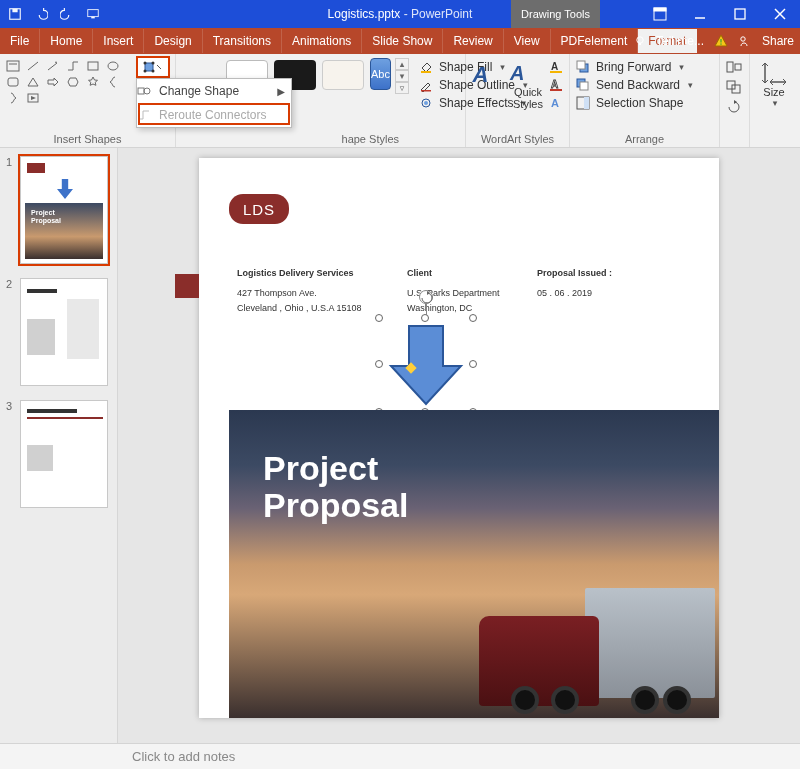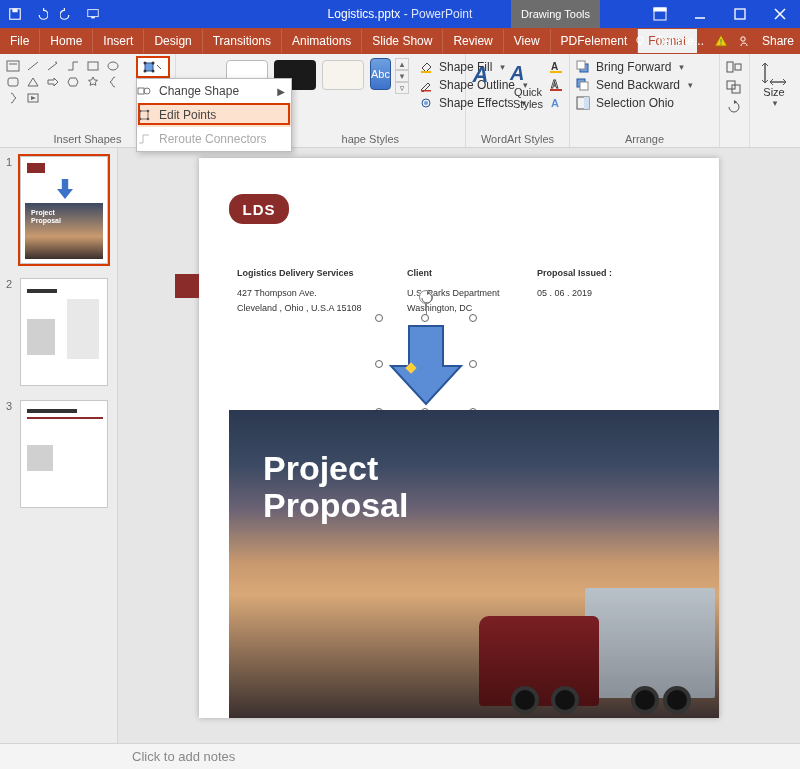--- a/index.html
+++ b/index.html
@@ -42,21 +42,21 @@
   .dd-highlight { position:absolute; left:138px; top:49px; width:152px; height:22px; border:2px solid #d83b01; z-index:60; pointer-events:none;}
   .dd-ic { width:14px;height:14px; opacity:.8;}
   .workspace { display:flex; height:calc(769px - 28px - 26px - 94px - 26px); background:#e6e6e6;}
   .thumbs-pane { width:118px; background:#ececec; border-right:1px solid #d6d6d6; padding:8px 6px; display:flex; flex-direction:column; gap:14px; overflow:hidden;}
   .thumb-wrap { display:flex; gap:4px;}
   .thumb-num { width:10px; font-size:11px; color:#666;}
   .thumb { width:88px; height:108px; background:#fff; border:1px solid #c8c8c8; position:relative; }
   .thumb.selected { outline:2px solid #d83b01; outline-offset:0; }
   .slide-area { flex:1; display:flex; align-items:flex-start; justify-content:center; padding:10px 14px 10px 14px; overflow:hidden;}
   .slide { width:520px; height:560px; background:#fff; box-shadow:0 0 6px rgba(0,0,0,.25); position:relative; }
-  .logo-box { position:absolute; left:30px; top:36px; width:60px; height:30px; background:#8a2d2a; color:#fff; font-weight:bold; font-size:15px; display:flex; align-items:center; justify-content:center; letter-spacing:1px;border-radius:14px;}
+  .logo-box { position:absolute; left:30px; top:36px; width:60px; height:30px; background:#8a2d2a; color:#fff; font-weight:normal; font-size:15px; display:flex; align-items:center; justify-content:center; letter-spacing:1px;border-radius:14px;}
   .hdrcol { position:absolute; top:108px; font-size:9px; color:#333; line-height:1.6;margin-left:8px;}
   .hdrcol b { display:block; margin-bottom:6px; font-size:9px;}
   .red-tab { position:absolute; left:-24px; top:116px; width:24px; height:24px; background:#8a2d2a;}
   .sel-arrow { position:absolute; left:180px; top:160px; width:94px; height:94px;}
   .handle { width:8px;height:8px;border:1px solid #666; background:#fff; border-radius:50%; position:absolute;}
   .rot-handle{ width:14px;height:14px; border:1px solid #888; border-radius:50%; position:absolute; left:50%; top:-28px; transform:translateX(-50%); background:#fff;}
   .rot-line { position:absolute; left:50%; top:-16px; width:1px; height:16px; background:#888;}
   .adj-handle{ width:8px;height:8px; background:#ffcf3a; transform:rotate(45deg); position:absolute; left:28px; top:46px;}
   .photo { position:absolute; left:30px; right:0; top:252px; bottom:0; background:linear-gradient(180deg,#2b3850 0%,#3c4a63 18%,#6a6274 32%,#c99a6e 50%,#d8a878 60%,#3a2f2e 100%);}
   .photo .title { position:absolute; left:34px; top:40px; color:#fff; font-size:34px; font-weight:600; line-height:1.1; font-family:"Segoe UI Semibold","Segoe UI",Arial;}
@@ -309,21 +309,21 @@
             <rect x="4" y="4" width="8" height="8" fill="#fff" stroke="#888"></rect>
           </svg>
           <span>Send Backward</span>
           <span class="caret">▾</span>
         </div>
       <div class="fx-item">
           <svg class="fx-icon" viewBox="0 0 14 14">
             <rect x="1" y="1" width="12" height="12" fill="none" stroke="#555"></rect>
             <rect x="8" y="1" width="5" height="12" fill="#cfe0f5"></rect>
           </svg>
-          <span>Selection Ohio</span>
+          <span>Selection Shape</span>
         </div>
     </div>
     <div class="rlabel">Arrange</div>
   </div>
 
   <div class="rgroup" style="width:30px; border-right:1px solid #dcdcdc;">
     <div style="display:flex; flex-direction:column; gap:6px; padding-top:2px;">
       <svg width="16" height="14" viewBox="0 0 16 14">
           <rect x="1" y="2" width="6" height="10" fill="none" stroke="#555"></rect>
           <rect x="9" y="4" width="6" height="6" fill="none" stroke="#555"></rect>
@@ -355,30 +355,20 @@
   </div>
 
   <div class="dropdown">
     <div class="dd-item">
       <svg class="dd-ic" viewBox="0 0 14 14">
           <rect x="1" y="4" width="6" height="6" fill="none" stroke="#555"></rect>
           <circle cx="10" cy="7" r="3" fill="none" stroke="#555"></circle>
         </svg>
       <span>Change Shape</span>
       <span class="arrow-sub">▶</span>
-    </div>
-    <div class="dd-item hover">
-      <svg class="dd-ic" viewBox="0 0 14 14">
-          <rect x="3" y="3" width="8" height="8" fill="none" stroke="#555"></rect>
-          <circle cx="3" cy="3" r="1.3" fill="#333"></circle>
-          <circle cx="11" cy="3" r="1.3" fill="#333"></circle>
-          <circle cx="3" cy="11" r="1.3" fill="#333"></circle>
-          <circle cx="11" cy="11" r="1.3" fill="#333"></circle>
-        </svg>
-      <span>Edit Points</span>
     </div>
     <div class="dd-item" style="color:#aaa;">
       <svg class="dd-ic" viewBox="0 0 14 14" style="opacity:.4;">
           <path d="M2 11h4V3h6" fill="none" stroke="#555"></path>
         </svg>
       <span>Reroute Connectors</span>
     </div>
   </div>
   <div class="dd-highlight"></div>
 </div>

